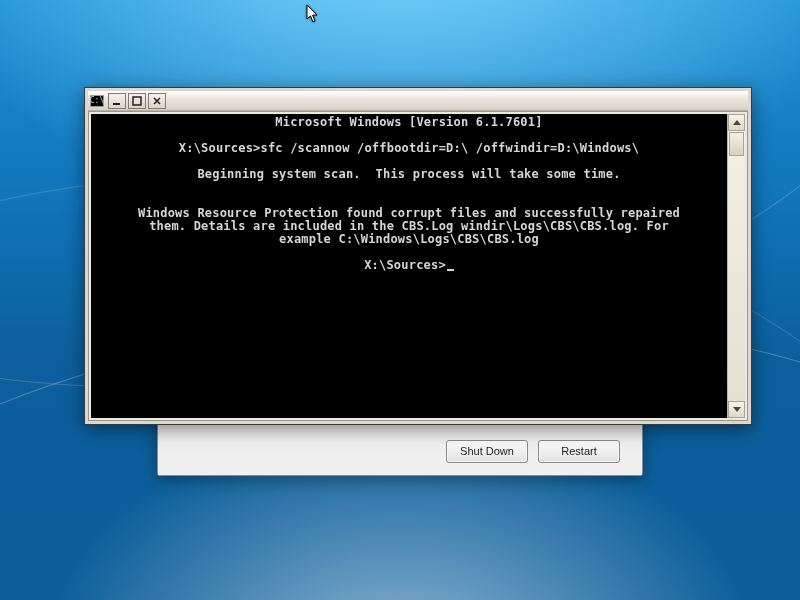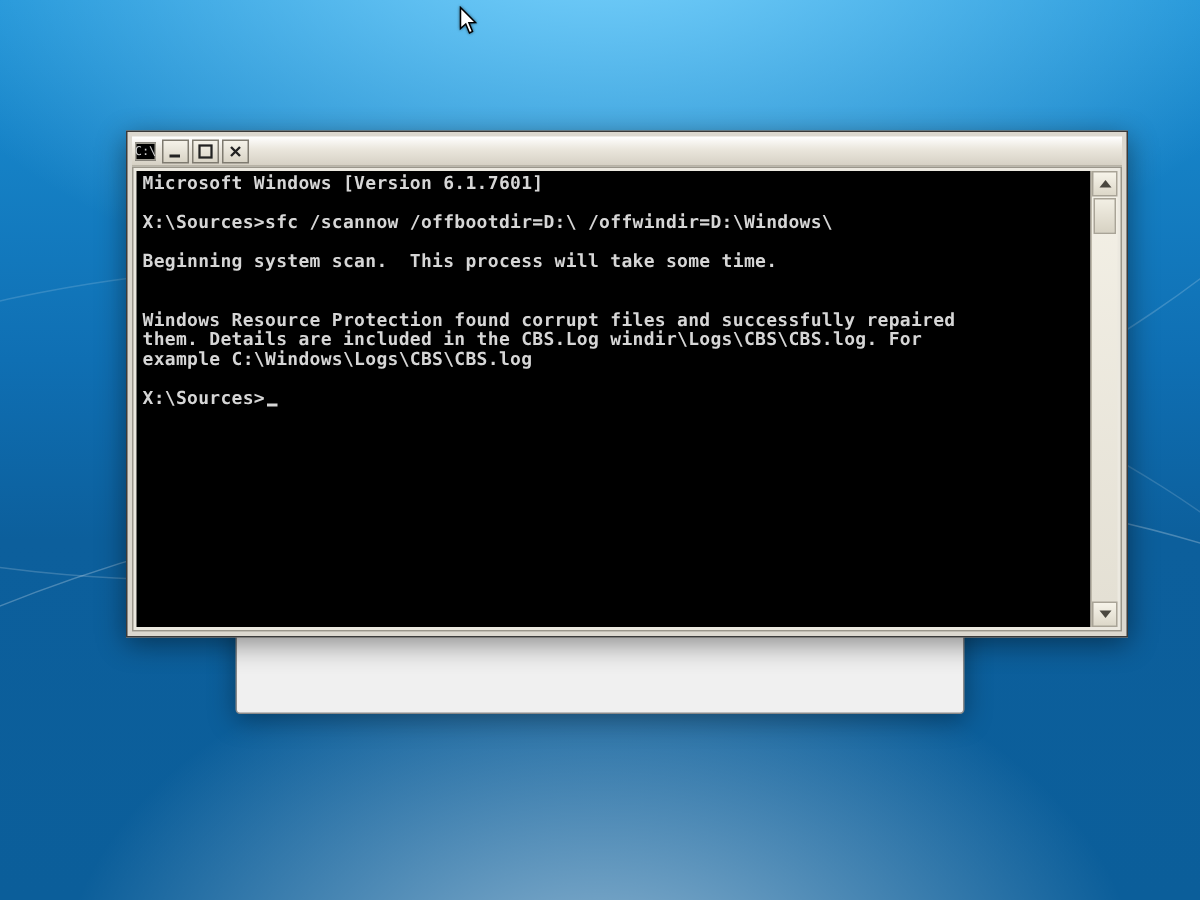--- a/index.html
+++ b/index.html
@@ -70,20 +70,21 @@
     position:absolute; left:3px; right:3px; top:23px; bottom:3px;
     border:1px solid #9a968b; background:#ece9e0;
     padding:2px;
   }
   .console {
     position:absolute; left:2px; top:2px; right:20px; bottom:2px;
     background:#000; color:#d6d6d6;
     font: bold 12px/13px "Lucida Console", Consolas, monospace;
     padding:2px 4px; white-space:pre-wrap; word-break:break-all; overflow:hidden;
     letter-spacing:0.2px;
+    text-align:center;
   }
   .vscroll { position:absolute; right:2px; top:2px; bottom:2px; width:18px; background:linear-gradient(#f4f1e7,#e3dfd3); border-left:1px solid #bdb8aa; }
   .sbtn { position:absolute; left:0; right:0; height:17px; background:linear-gradient(#f7f4ea,#ddd8c9); border:1px solid #a9a497; display:flex; align-items:center; justify-content:center; cursor:pointer;}
   .sbtn.top { top:0; }
   .sbtn.bot { bottom:0; }
   .thumb { position:absolute; left:1px; right:1px; top:18px; height:24px; background:linear-gradient(#f2efe4,#d7d2c3); border:1px solid #a9a497;}
   .tri { width:0;height:0;border-left:4px solid transparent;border-right:4px solid transparent;}
   .tri.up{ border-bottom:5px solid #4a473f;}
   .tri.dn{ border-top:5px solid #4a473f;}
   .caret { display:inline-block; width:7px; height:2px; background:#d6d6d6; vertical-align:baseline; margin-left:1px; transform:translateY(2px);}
@@ -103,20 +104,24 @@
 
 <div class="recovery">
   <div class="rec-body">
     <div class="rec-item">
       <div class="rec-icon"></div>
       <div>
         <a href="#" class="rec-link">Command Prompt</a>
         <span class="rec-sub">Open a command prompt window</span>
       </div>
     </div>
+  </div>
+  <div class="rec-footer">
+    <button class="btn">Shut Down</button>
+    <button class="btn">Restart</button>
   </div>
 </div>
 
 <div class="cmd">
   <div class="titlebar">
     <span class="cmd-ico">
         <span>C:\</span>
       </span>
     <div class="winbtns">
       <div class="winbtn">

